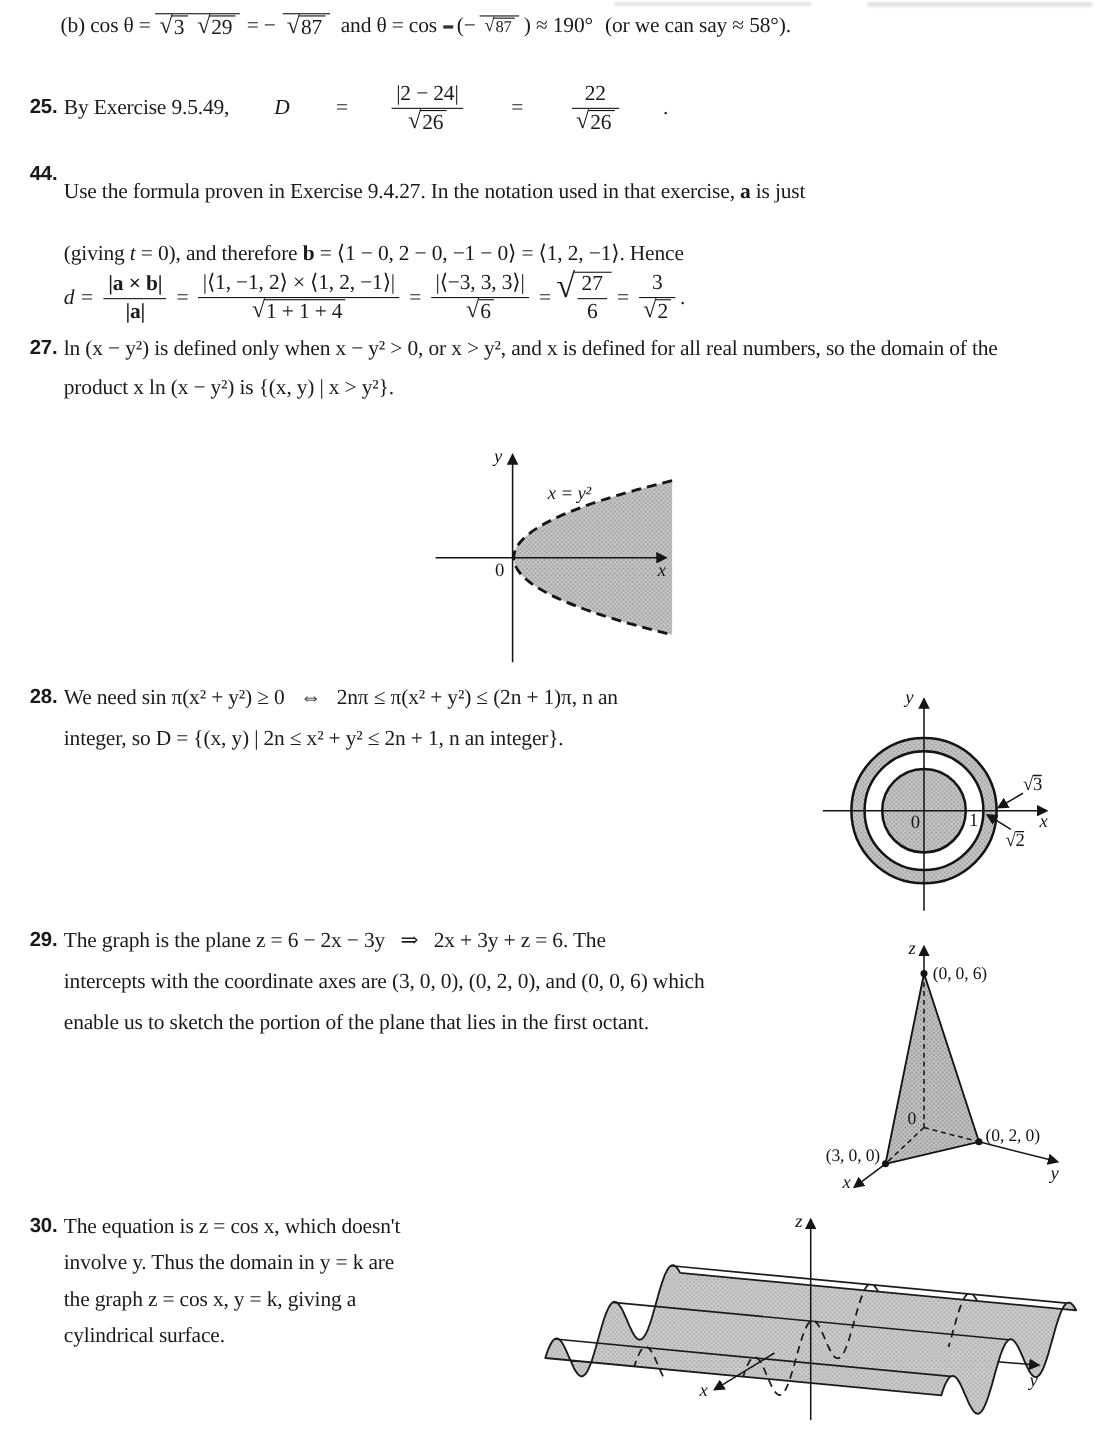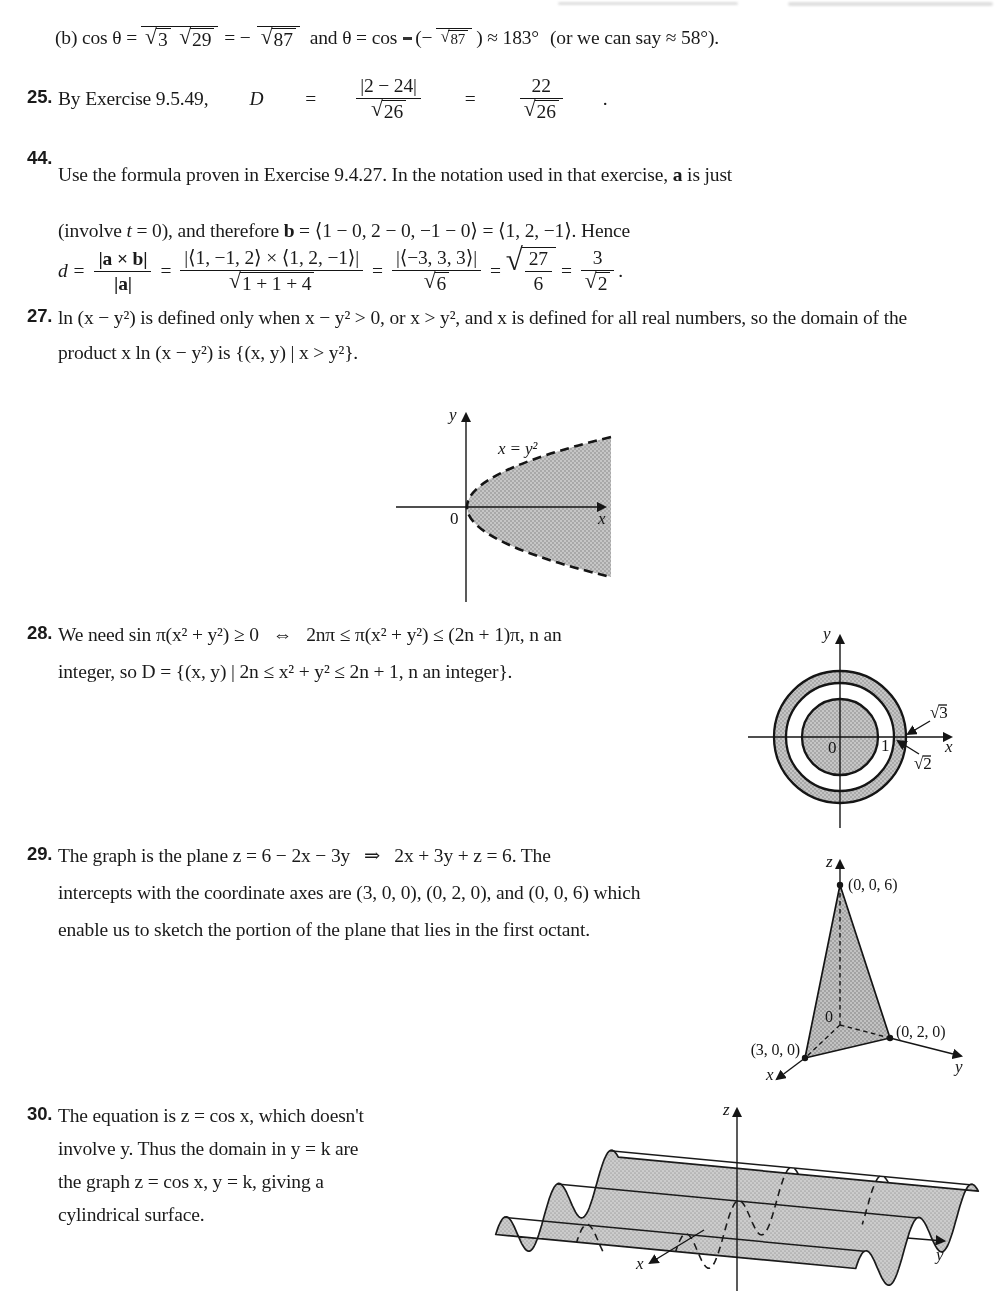--- a/index.html
+++ b/index.html
@@ -22,21 +22,21 @@
   
   .frac{display:inline-flex;flex-direction:column;text-align:center;margin:0 4px;vertical-align:middle;}
   .frac .fn{display:block;padding:0 4px 1px 4px;line-height:1.12;}
   .frac .fd{display:block;border-top:1.8px solid #151515;padding:1px 4px 0 4px;line-height:1.12;}
   
   .rt{display:inline-flex;align-items:flex-start;white-space:nowrap;}
   .rsign{font-size:1.12em;line-height:1;transform:translateY(-1px);margin-right:-1px;}
   .rbody{border-top:1.8px solid #151515;line-height:1.15;padding:0 3px 0 2px;}
   .rbody .frac{margin:0 1px;}
   
-  .hclip{position:absolute;left:0;top:14px;width:800px;height:54px;overflow:hidden;}
+  .hclip{position:absolute;left:0;top:0;width:800px;height:54px;overflow:hidden;}
   .hrow{display:flex;align-items:center;height:66px;margin-top:-9px;padding-left:55px;white-space:nowrap;}
   .sliver{height:7px;margin:0 auto 2px auto;
     background-image:repeating-linear-gradient(90deg,#3a3a3a 0 2px,transparent 2px 9px);}
   .supcut{display:inline-block;width:9px;height:3px;background:#333;vertical-align:10px;margin:0 3px 0 6px;}
   .sm{font-size:15px;}
   .smudge{position:absolute;background:#8f8f8f;opacity:.28;filter:blur(1px);border-radius:2px;}
   
   svg{position:absolute;}
   svg text{font-family:"Liberation Serif","DejaVu Serif",serif;fill:#161616;font-size:17px;}
   svg text.fi{font-style:italic;}
@@ -76,21 +76,21 @@
     <span style="margin-left:6px;">and θ = cos</span>
     <span class="supcut"></span>
     <span>(−</span>
     <span class="frac sm">
       <span class="fn"><span class="sliver" style="width:16px;"></span></span>
       <span class="fd"><span class="rt">
             <span class="rsign">√</span>
             <span class="rbody">87</span>
           </span></span>
     </span>
-    <span>) ≈ 183°</span>
+    <span>) ≈ 190°</span>
     <span style="margin-left:11px;">(or we can say ≈ 58°).</span>
   </div>
 </div>
 
 <div class="prob" style="top:70px;">
   <span class="pno" style="top:16px;">25.</span>
   <div class="mrow" style="height:58px;gap:36px;">
     <span>By Exercise 9.5.49,</span>
     <span class="mi" style="margin:0 6px 0 5px;">D</span>
     <span>=</span>
@@ -112,21 +112,21 @@
     <span>.</span>
   </div>
 </div>
 
 <div class="prob" style="top:144px;width:940px;height:160px;">
   <span class="pno" style="top:3px;">44.</span>
   <div class="pline" style="top:2px;margin-top:16px;">
     <span>Use the formula proven in Exercise 9.4.27. In the notation used in that exercise, </span><span class="mb">a</span><span> is just</span>
   </div>
   <div class="pline" style="top:74px;">
-    <span>(involve </span><span class="mi">t</span><span> = 0), and therefore </span><span class="mb">b</span><span> = ⟨1 − 0, 2 − 0, −1 − 0⟩ = ⟨1, 2, −1⟩. Hence</span>
+    <span>(giving </span><span class="mi">t</span><span> = 0), and therefore </span><span class="mb">b</span><span> = ⟨1 − 0, 2 − 0, −1 − 0⟩ = ⟨1, 2, −1⟩. Hence</span>
   </div>
   <div class="mrow" style="position:absolute;top:96px;height:62px;">
     <span class="mi">d</span>
     <span style="margin:0 6px;">=</span>
     <span class="frac">
       <span class="fn mb">|a × b|</span>
       <span class="fd mb">|a|</span>
     </span>
     <span style="margin:0 5px;">=</span>
     <span class="frac">

